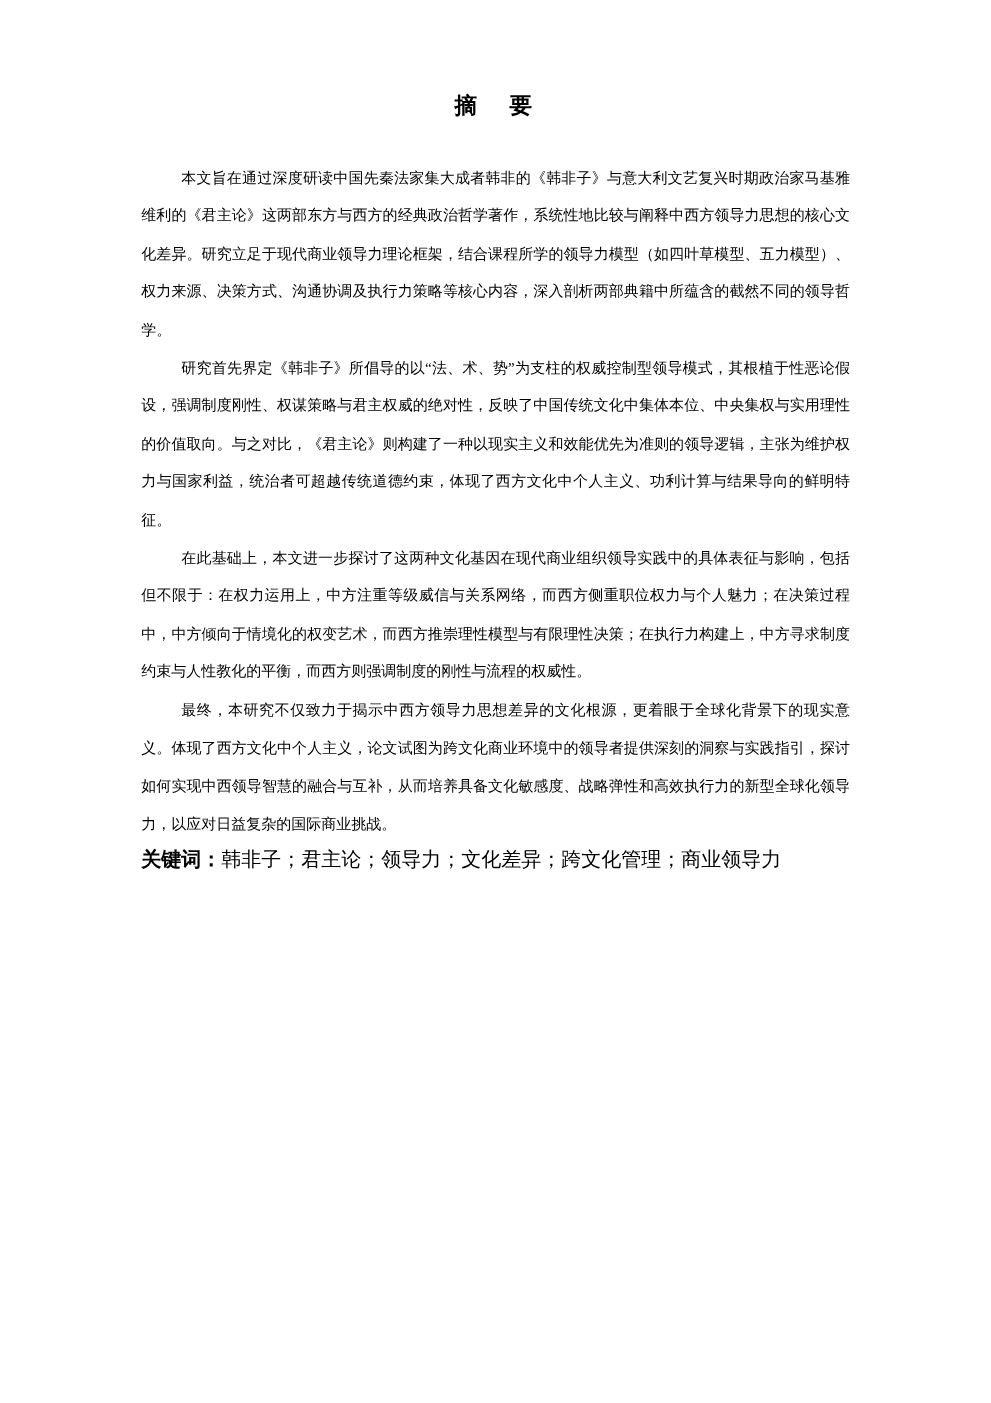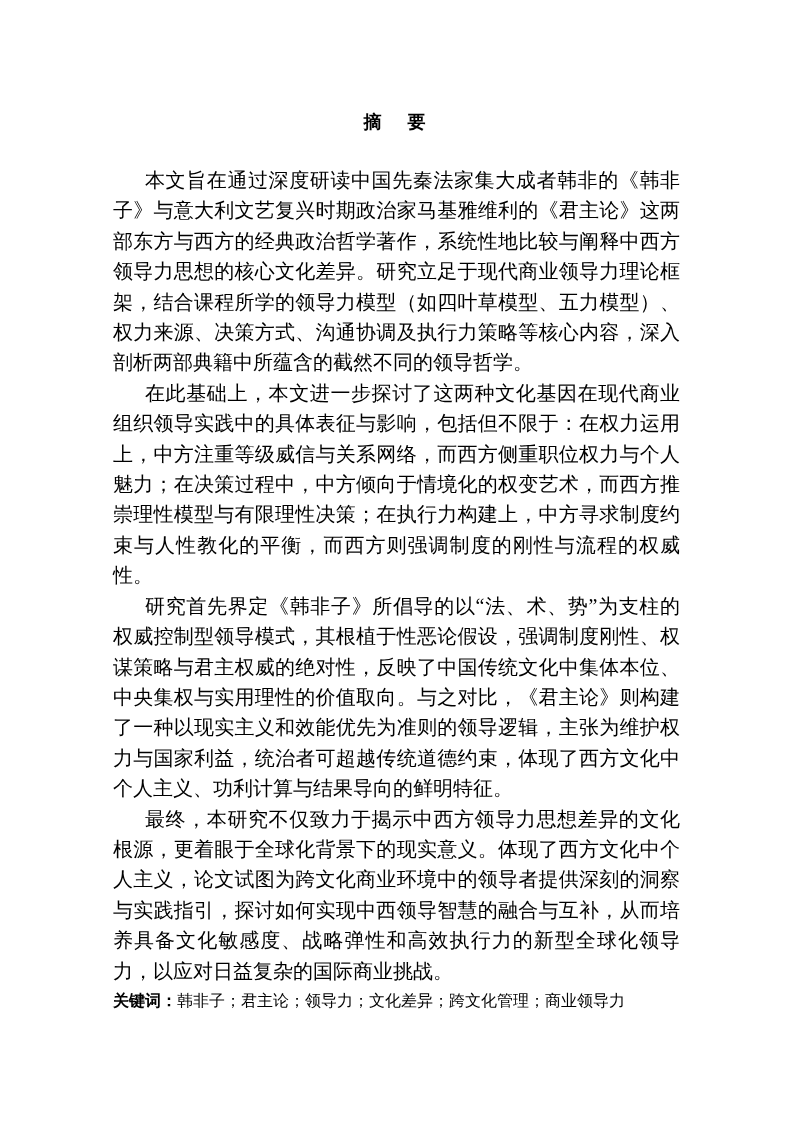--- a/index.html
+++ b/index.html
@@ -7,36 +7,36 @@
     padding: 0;
     background: #ffffff;
   }
   .page {
     position: relative;
     width: 793px;
     height: 1122px;
     margin: 0 auto;
     background: #ffffff;
     box-sizing: border-box;
-    padding: 108px 113px 0 113px;
+    padding: 70px 113px 0 113px;
     overflow: hidden;
     font-family: "Liberation Serif", "DejaVu Serif", serif;
     color: #000000;
   }
   .doc-title {
     margin: 0 0 29px 0;
     text-align: center;
     font-size: 18px;
     line-height: 28px;
     font-weight: bold;
     letter-spacing: 4px;
     white-space: pre;
   }
   .doc-body {
-    font-size: 20px;
+    font-size: 12px;
     line-height: 30.4px;
   }
   .doc-body p {
     margin: 0;
     padding: 0;
     text-align: justify;
     text-indent: 32px;
   }
   .keywords-line {
     margin: 0;
@@ -50,21 +50,21 @@
   }
 </style>
 </head>
 <body>
 
 <div class="page">
   <h1 class="doc-title">摘　要</h1>
 
   <div class="doc-body">
     <p>本文旨在通过深度研读中国先秦法家集大成者韩非的《韩非子》与意大利文艺复兴时期政治家马基雅维利的《君主论》这两部东方与西方的经典政治哲学著作，系统性地比较与阐释中西方领导力思想的核心文化差异。研究立足于现代商业领导力理论框架，结合课程所学的领导力模型（如四叶草模型、五力模型）、权力来源、决策方式、沟通协调及执行力策略等核心内容，深入剖析两部典籍中所蕴含的截然不同的领导哲学。</p>
+    <p>研究首先界定《韩非子》所倡导的以“法、术、势”为支柱的权威控制型领导模式，其根植于性恶论假设，强调制度刚性、权谋策略与君主权威的绝对性，反映了中国传统文化中集体本位、中央集权与实用理性的价值取向。与之对比，《君主论》则构建了一种以现实主义和效能优先为准则的领导逻辑，主张为维护权力与国家利益，统治者可超越传统道德约束，体现了西方文化中个人主义、功利计算与结果导向的鲜明特征。</p>
     <p>在此基础上，本文进一步探讨了这两种文化基因在现代商业组织领导实践中的具体表征与影响，包括但不限于：在权力运用上，中方注重等级威信与关系网络，而西方侧重职位权力与个人魅力；在决策过程中，中方倾向于情境化的权变艺术，而西方推崇理性模型与有限理性决策；在执行力构建上，中方寻求制度约束与人性教化的平衡，而西方则强调制度的刚性与流程的权威性。</p>
-    <p>研究首先界定《韩非子》所倡导的以“法、术、势”为支柱的权威控制型领导模式，其根植于性恶论假设，强调制度刚性、权谋策略与君主权威的绝对性，反映了中国传统文化中集体本位、中央集权与实用理性的价值取向。与之对比，《君主论》则构建了一种以现实主义和效能优先为准则的领导逻辑，主张为维护权力与国家利益，统治者可超越传统道德约束，体现了西方文化中个人主义、功利计算与结果导向的鲜明特征。</p>
     <p>最终，本研究不仅致力于揭示中西方领导力思想差异的文化根源，更着眼于全球化背景下的现实意义。体现了西方文化中个人主义，论文试图为跨文化商业环境中的领导者提供深刻的洞察与实践指引，探讨如何实现中西领导智慧的融合与互补，从而培养具备文化敏感度、战略弹性和高效执行力的新型全球化领导力，以应对日益复杂的国际商业挑战。</p>
   </div>
 
   <p class="keywords-line">
     <span class="kw-label">关键词：</span><span>韩非子；君主论；领导力；文化差异；跨文化管理；商业领导力</span>
   </p>
 </div>
 
 </body></html>

